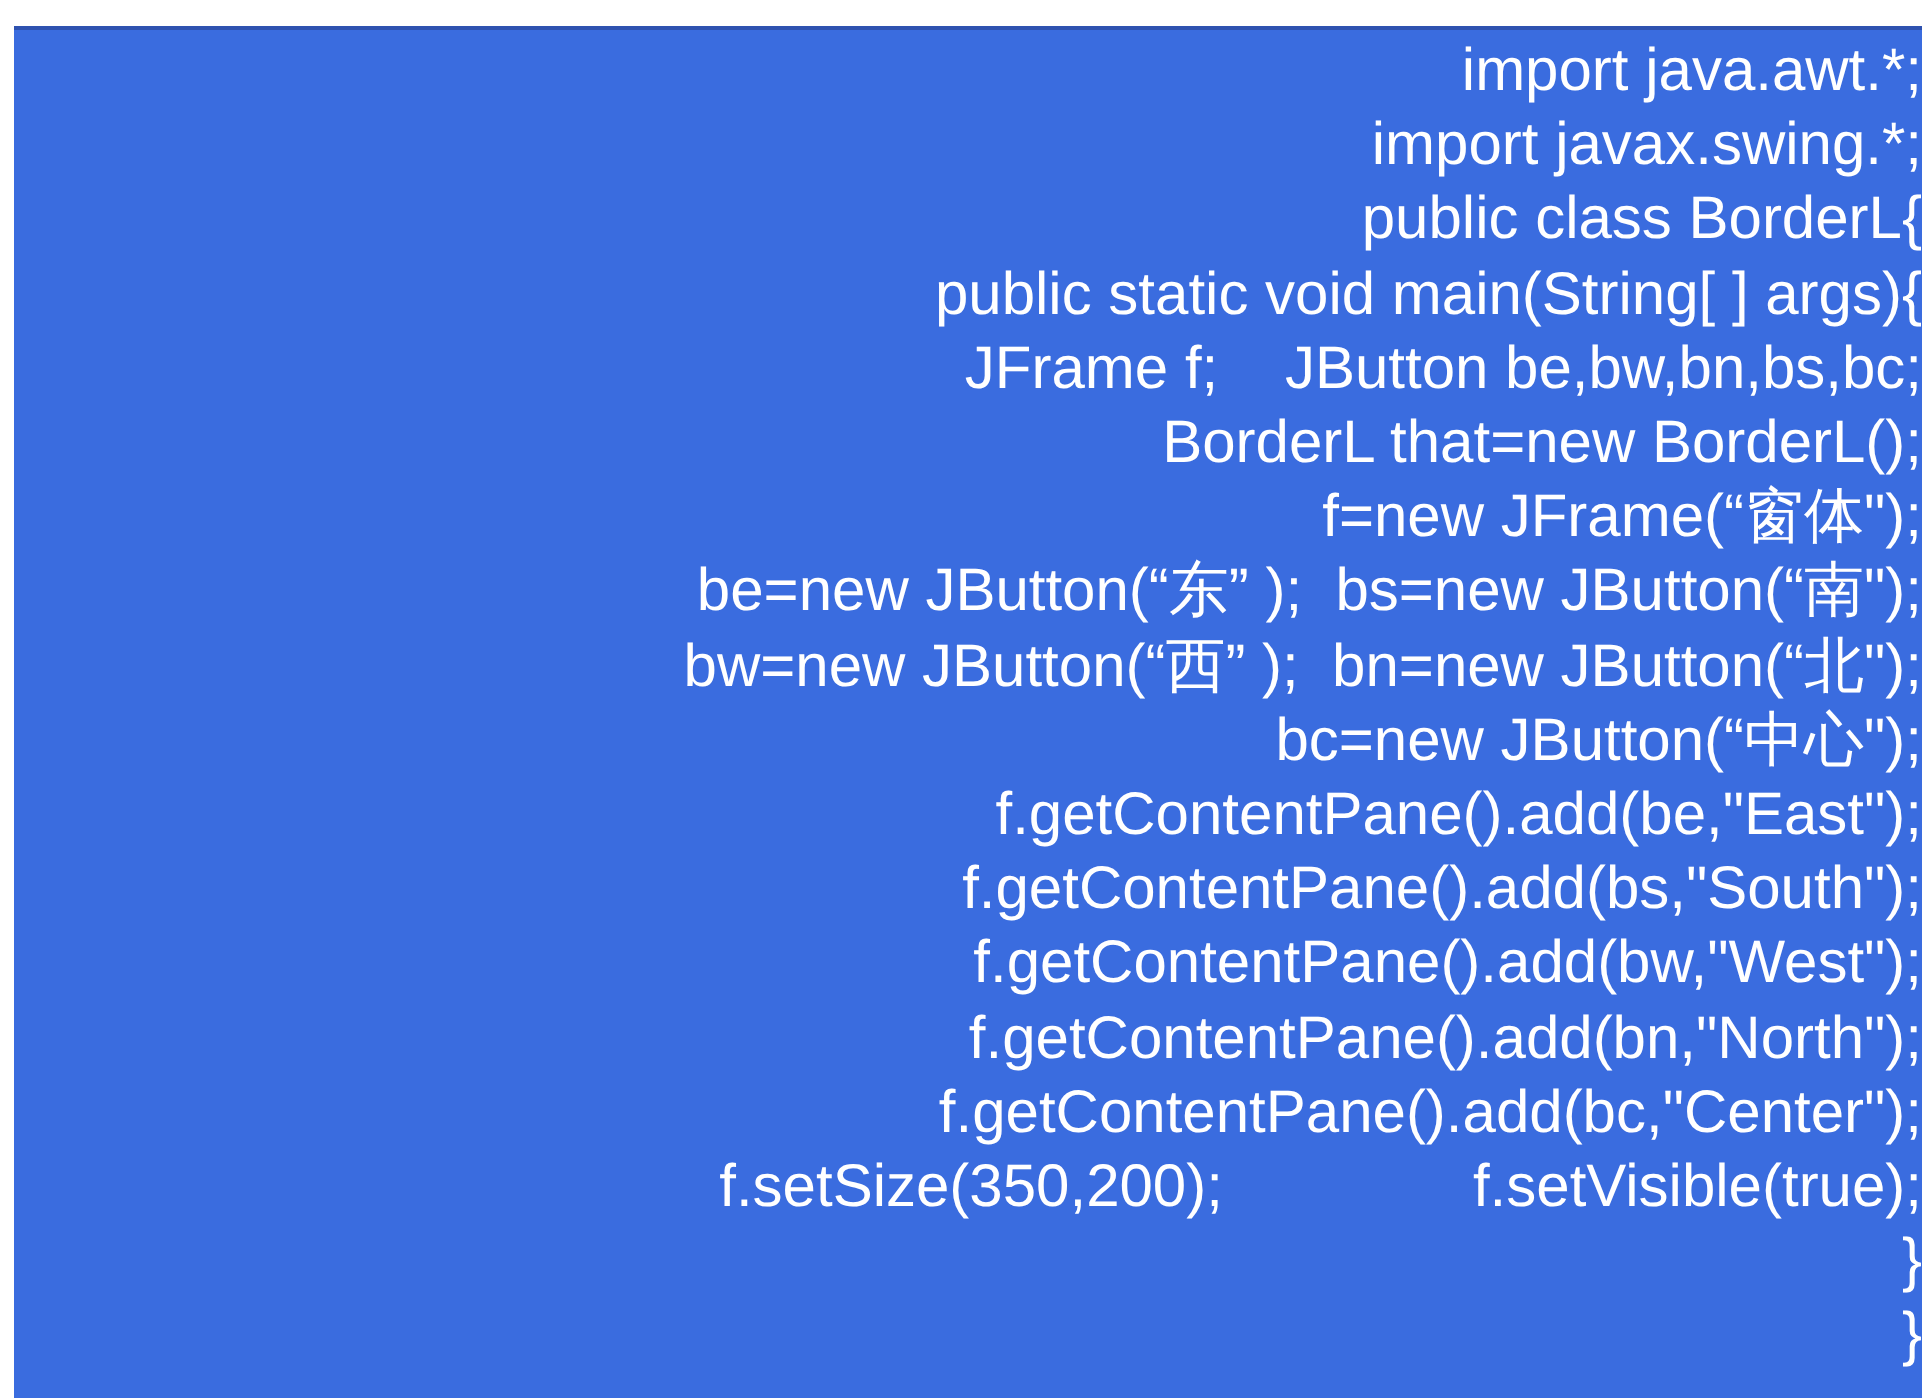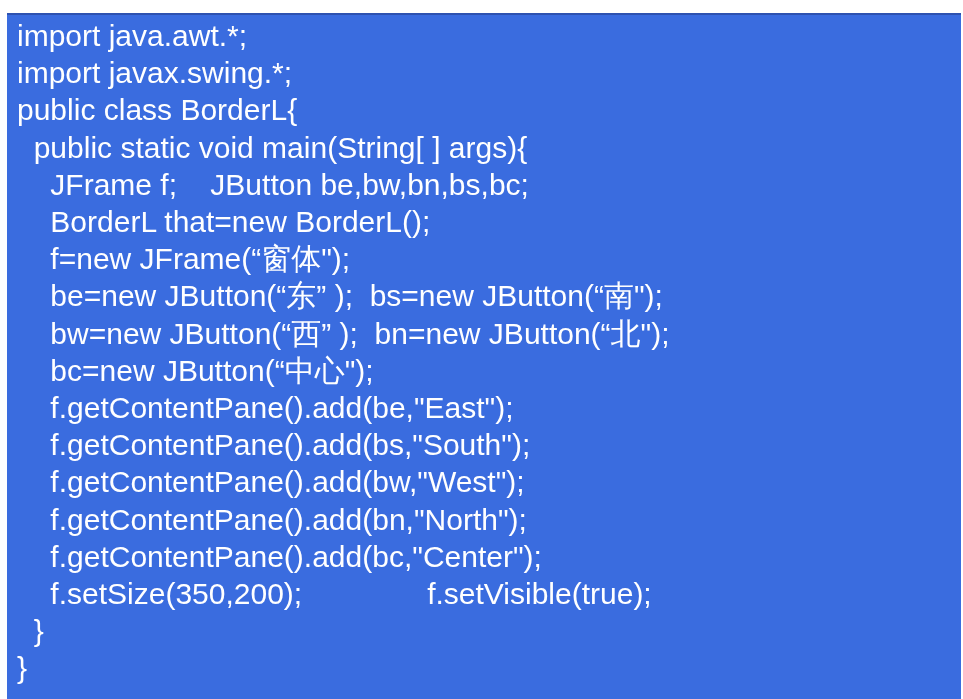--- a/index.html
+++ b/index.html
@@ -8,20 +8,21 @@
     width: 963px;
     height: 699px;
     overflow: hidden;
     background: var(--page-bg, #ffffff);
   }
   .slide {
     position: relative;
     width: 963px;
     height: 699px;
     background: var(--page-bg, #ffffff);
+    text-align: right;
   }
   .code-panel {
     position: absolute;
     left: 7px;
     top: 13px;
     right: 2px;
     bottom: 0;
     background: var(--panel-bg, #3a6cdf);
     border-top: 2px solid var(--panel-border, #2e52b0);
     box-sizing: border-box;

